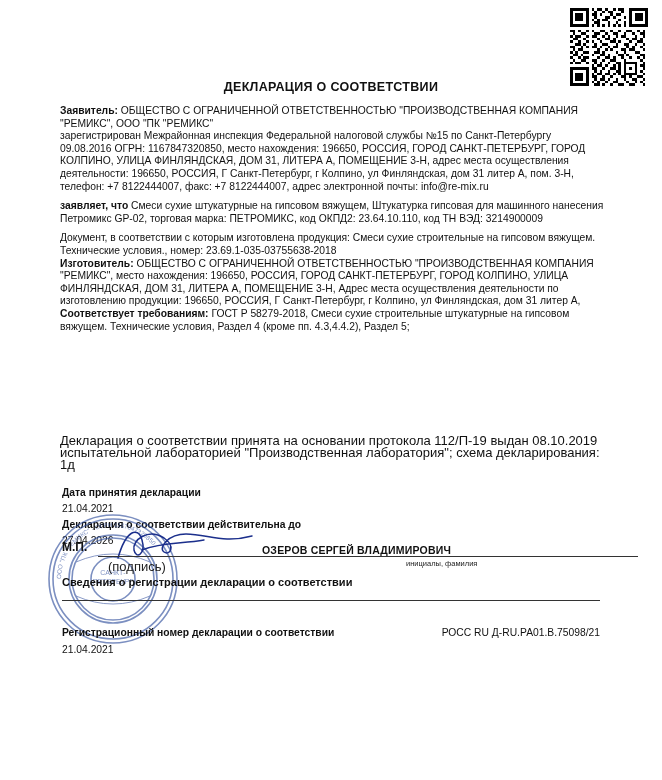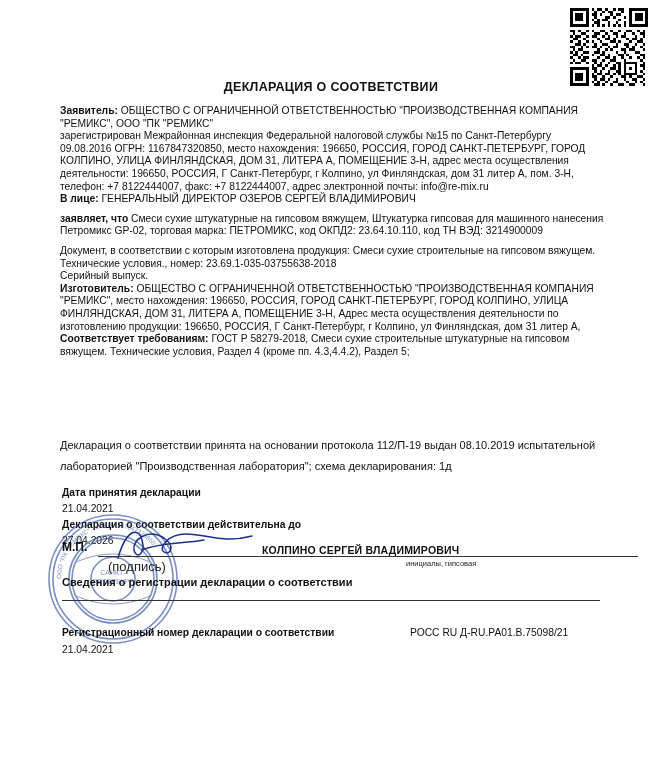--- a/index.html
+++ b/index.html
@@ -56,22 +56,22 @@
   .para.gap { margin-top: 7px; }
   .lbl { font-weight: bold; }
   .txt { font-weight: normal; margin-top: 21px; }
 
   
   .protocol {
     position: absolute;
     top: 435px;
     left: 60px;
     width: 545px;
-    font-size: 11px;
-    line-height: 21px;
+    font-size: 13px;
+    line-height: 12px;
   }
 
   
   .dates {
     position: absolute;
     top: 485px;
     left: 62px;
     width: 520px;
     font-size: 10.3px;
     line-height: 16px;
@@ -161,21 +161,21 @@
     border-bottom: 1px solid #333;
   }
   .reg-rows {
     position: absolute;
     top: 624px;
     left: 62px;
     width: 538px;
     font-size: 10.3px;
     line-height: 17px;
   }
-  .reg-rows .row { display: flex; }
+  .reg-rows .row { display: flex; justify-content: space-between; }
   .reg-rows .cap { width: 348px; font-weight: bold; }
   .reg-rows .val { font-weight: normal; }
 </style>
 </head>
 <body>
 
 <div class="page">
 
   <div class="qr-wrap">
     <svg width="78" height="78" viewBox="0 0 29 29" shape-rendering="crispEdges" aria-hidden="true">
@@ -409,36 +409,31 @@
   <div class="doc-title">ДЕКЛАРАЦИЯ О СООТВЕТСТВИИ</div>
 
   <div class="body-block">
 
     <p class="para">
       <span class="lbl">Заявитель:</span>
       <span class="txt">ОБЩЕСТВО С ОГРАНИЧЕННОЙ ОТВЕТСТВЕННОСТЬЮ "ПРОИЗВОДСТВЕННАЯ КОМПАНИЯ "РЕМИКС", ООО "ПК "РЕМИКС"</span>
     </p>
     <p class="para">зарегистрирован Межрайонная инспекция Федеральной налоговой службы №15 по Санкт-Петербургу 09.08.2016 ОГРН: 1167847320850, место нахождения: 196650, РОССИЯ, ГОРОД САНКТ-ПЕТЕРБУРГ, ГОРОД КОЛПИНО, УЛИЦА ФИНЛЯНДСКАЯ, ДОМ 31, ЛИТЕРА  А, ПОМЕЩЕНИЕ  3-Н, адрес места осуществления деятельности: 196650, РОССИЯ, Г Санкт-Петербург, г Колпино, ул Финляндская, дом 31 литер А, пом. 3-Н, телефон: +7 8122444007, факс: +7 8122444007, адрес электронной почты: info@re-mix.ru</p>
 
-    <p class="para">
-      <span class="lbl">В лице:</span>
-      <span class="txt">ГЕНЕРАЛЬНЫЙ ДИРЕКТОР ОЗЕРОВ СЕРГЕЙ ВЛАДИМИРОВИЧ</span>
-    </p>
 
     <p class="para gap">
       <span class="lbl">заявляет, что</span>
       <span class="txt">Смеси сухие штукатурные на гипсовом вяжущем, Штукатурка гипсовая для машинного нанесения Петромикс GP-02, торговая марка: ПЕТРОМИКС, код ОКПД2: 23.64.10.110, код ТН ВЭД: 3214900009</span>
     </p>
 
     <p class="para gap">
       <span class="txt">Документ, в соответствии с которым изготовлена продукция:</span>
       <span class="txt">Смеси сухие строительные на гипсовом вяжущем. Технические условия., номер: 23.69.1-035-03755638-2018</span>
     </p>
 
-    <p class="para">Серийный выпуск.</p>
 
     <p class="para">
       <span class="lbl">Изготовитель:</span>
       <span class="txt">ОБЩЕСТВО С ОГРАНИЧЕННОЙ ОТВЕТСТВЕННОСТЬЮ "ПРОИЗВОДСТВЕННАЯ КОМПАНИЯ "РЕМИКС", место нахождения: 196650, РОССИЯ, ГОРОД САНКТ-ПЕТЕРБУРГ, ГОРОД КОЛПИНО, УЛИЦА ФИНЛЯНДСКАЯ, ДОМ 31, ЛИТЕРА  А, ПОМЕЩЕНИЕ  3-Н, Адрес места осуществления деятельности по изготовлению продукции: 196650, РОССИЯ, Г Санкт-Петербург, г Колпино, ул Финляндская, дом 31 литер А,</span>
     </p>
 
     <p class="para">
       <span class="lbl">Соответствует требованиям:</span>
       <span class="txt">ГОСТ Р 58279-2018, Смеси сухие строительные штукатурные на гипсовом вяжущем. Технические условия, Раздел 4 (кроме пп.  4.3,4.4.2), Раздел 5;</span>
     </p>
@@ -488,22 +483,22 @@
       <g fill="none" stroke="#1b2f8c" stroke-width="1.5" stroke-linecap="round">
         <path d="M6 38 C 14 10, 26 6, 30 20 C 34 34, 24 40, 22 30 C 20 20, 36 8, 52 18 C 64 26, 58 36, 52 32 C 46 28, 56 14, 74 14 C 96 14, 110 24, 140 16"></path>
         <path d="M30 30 C 50 22, 70 24, 92 20"></path>
       </g>
     </svg>
   </div>
 
   <div class="mp">М.П.</div>
   <div class="sig-line"></div>
   <div class="sig-caption">(подпись)</div>
-  <div class="sig-name">КОЛПИНО СЕРГЕЙ ВЛАДИМИРОВИЧ</div>
-  <div class="sig-name-caption">инициалы, гипсовая</div>
+  <div class="sig-name">ОЗЕРОВ СЕРГЕЙ ВЛАДИМИРОВИЧ</div>
+  <div class="sig-name-caption">инициалы, фамилия</div>
 
   <div class="reg-head">Сведения о регистрации декларации о соответствии</div>
   <div class="reg-rule"></div>
   <div class="reg-rows">
     <div class="row">
       <span class="cap">Регистрационный номер декларации о соответствии</span>
       <span class="val">РОСС RU Д-RU.РА01.В.75098/21</span>
     </div>
     <div class="row">
       <span class="val">21.04.2021</span>

